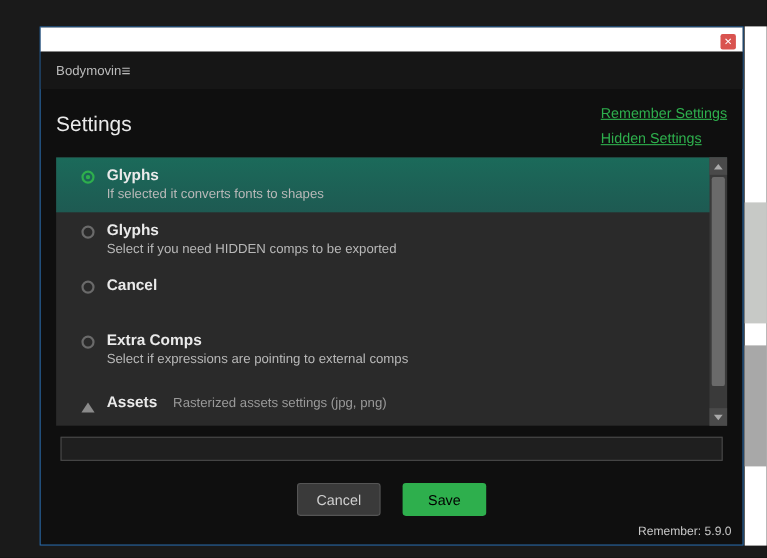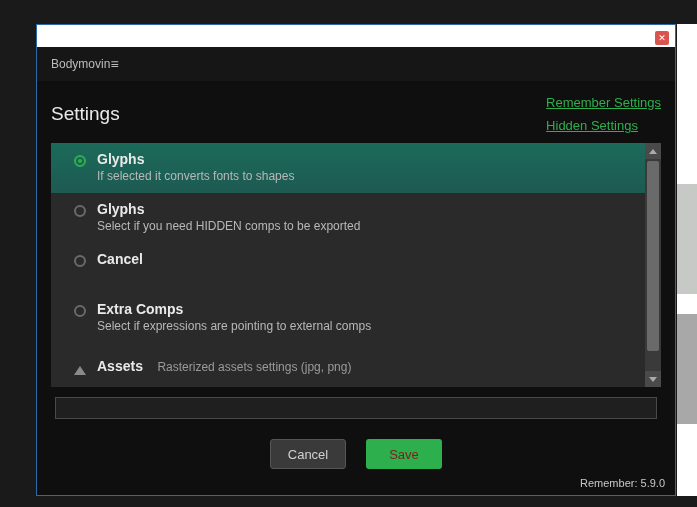--- a/index.html
+++ b/index.html
@@ -32,21 +32,21 @@
   .sb-btn { width: 16px; height: 16px; background: #4a4a4a; position: absolute; left: 0; display:flex; align-items:center; justify-content:center; cursor:pointer;}
   .sb-btn.up { top: 0; }
   .sb-btn.down { bottom: 0; }
   .sb-tri-up { width:0;height:0;border-left:4px solid transparent;border-right:4px solid transparent;border-bottom:5px solid #aaa;}
   .sb-tri-down{ width:0;height:0;border-left:4px solid transparent;border-right:4px solid transparent;border-top:5px solid #aaa;}
   .sb-thumb { position: absolute; left: 2px; width: 12px; top: 18px; height: 190px; background: #6a6a6a; border-radius: 2px; }
   .next-box { margin: 10px 18px 0 18px; height: 22px; border: 1px solid #4a4a4a; background: #1f1f1f; }
   .buttons { display: flex; justify-content: center; gap: 20px; margin-top: 20px; }
   .btn { min-width: 76px; height: 30px; border-radius: 3px; font-size: 13px; cursor: pointer; border: none; }
   .btn.cancel { background: #3a3a3a; color: #d0d0d0; border: 1px solid #555; }
-  .btn.save { background: #2eaf4d; color: #7f1d1d; }
+  .btn.save { background: #2eaf4d; color: #000000; }
   .version { position: absolute; right: 10px; bottom: 6px; color: #c8c8c8; font-size: 11px; }
   .bg-strip { position: absolute; right: 0px; top: 24px; width: 20px; height: 472px; background: #ffffff; z-index: -0;}
   .bg-img1 { position:absolute; right:0; top:160px; width:20px; height:110px; background:#c7c9c6;}
   .bg-img2 { position:absolute; right:0; top:290px; width:20px; height:110px; background:#a8a8a8;}
 </style>
 </head>
 <body>
 
 <div class="bg-strip">
   <div class="bg-img1"></div>

